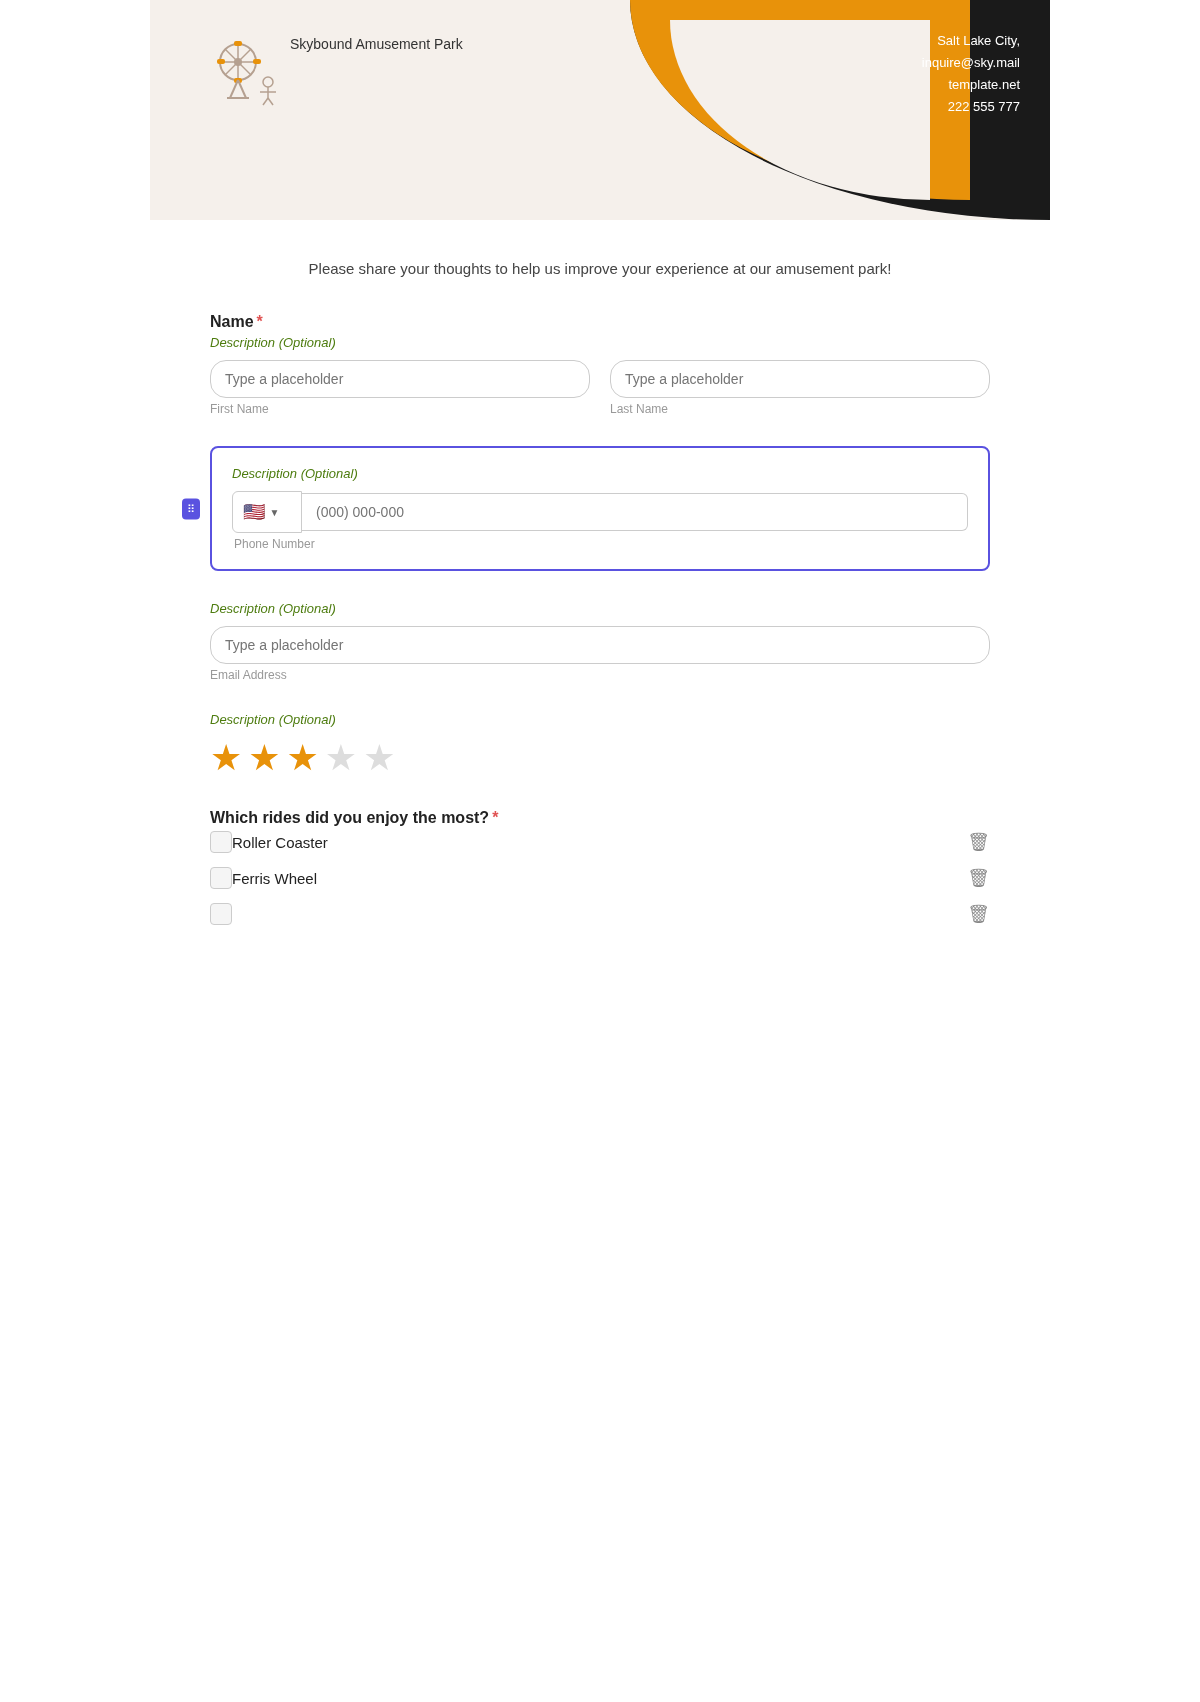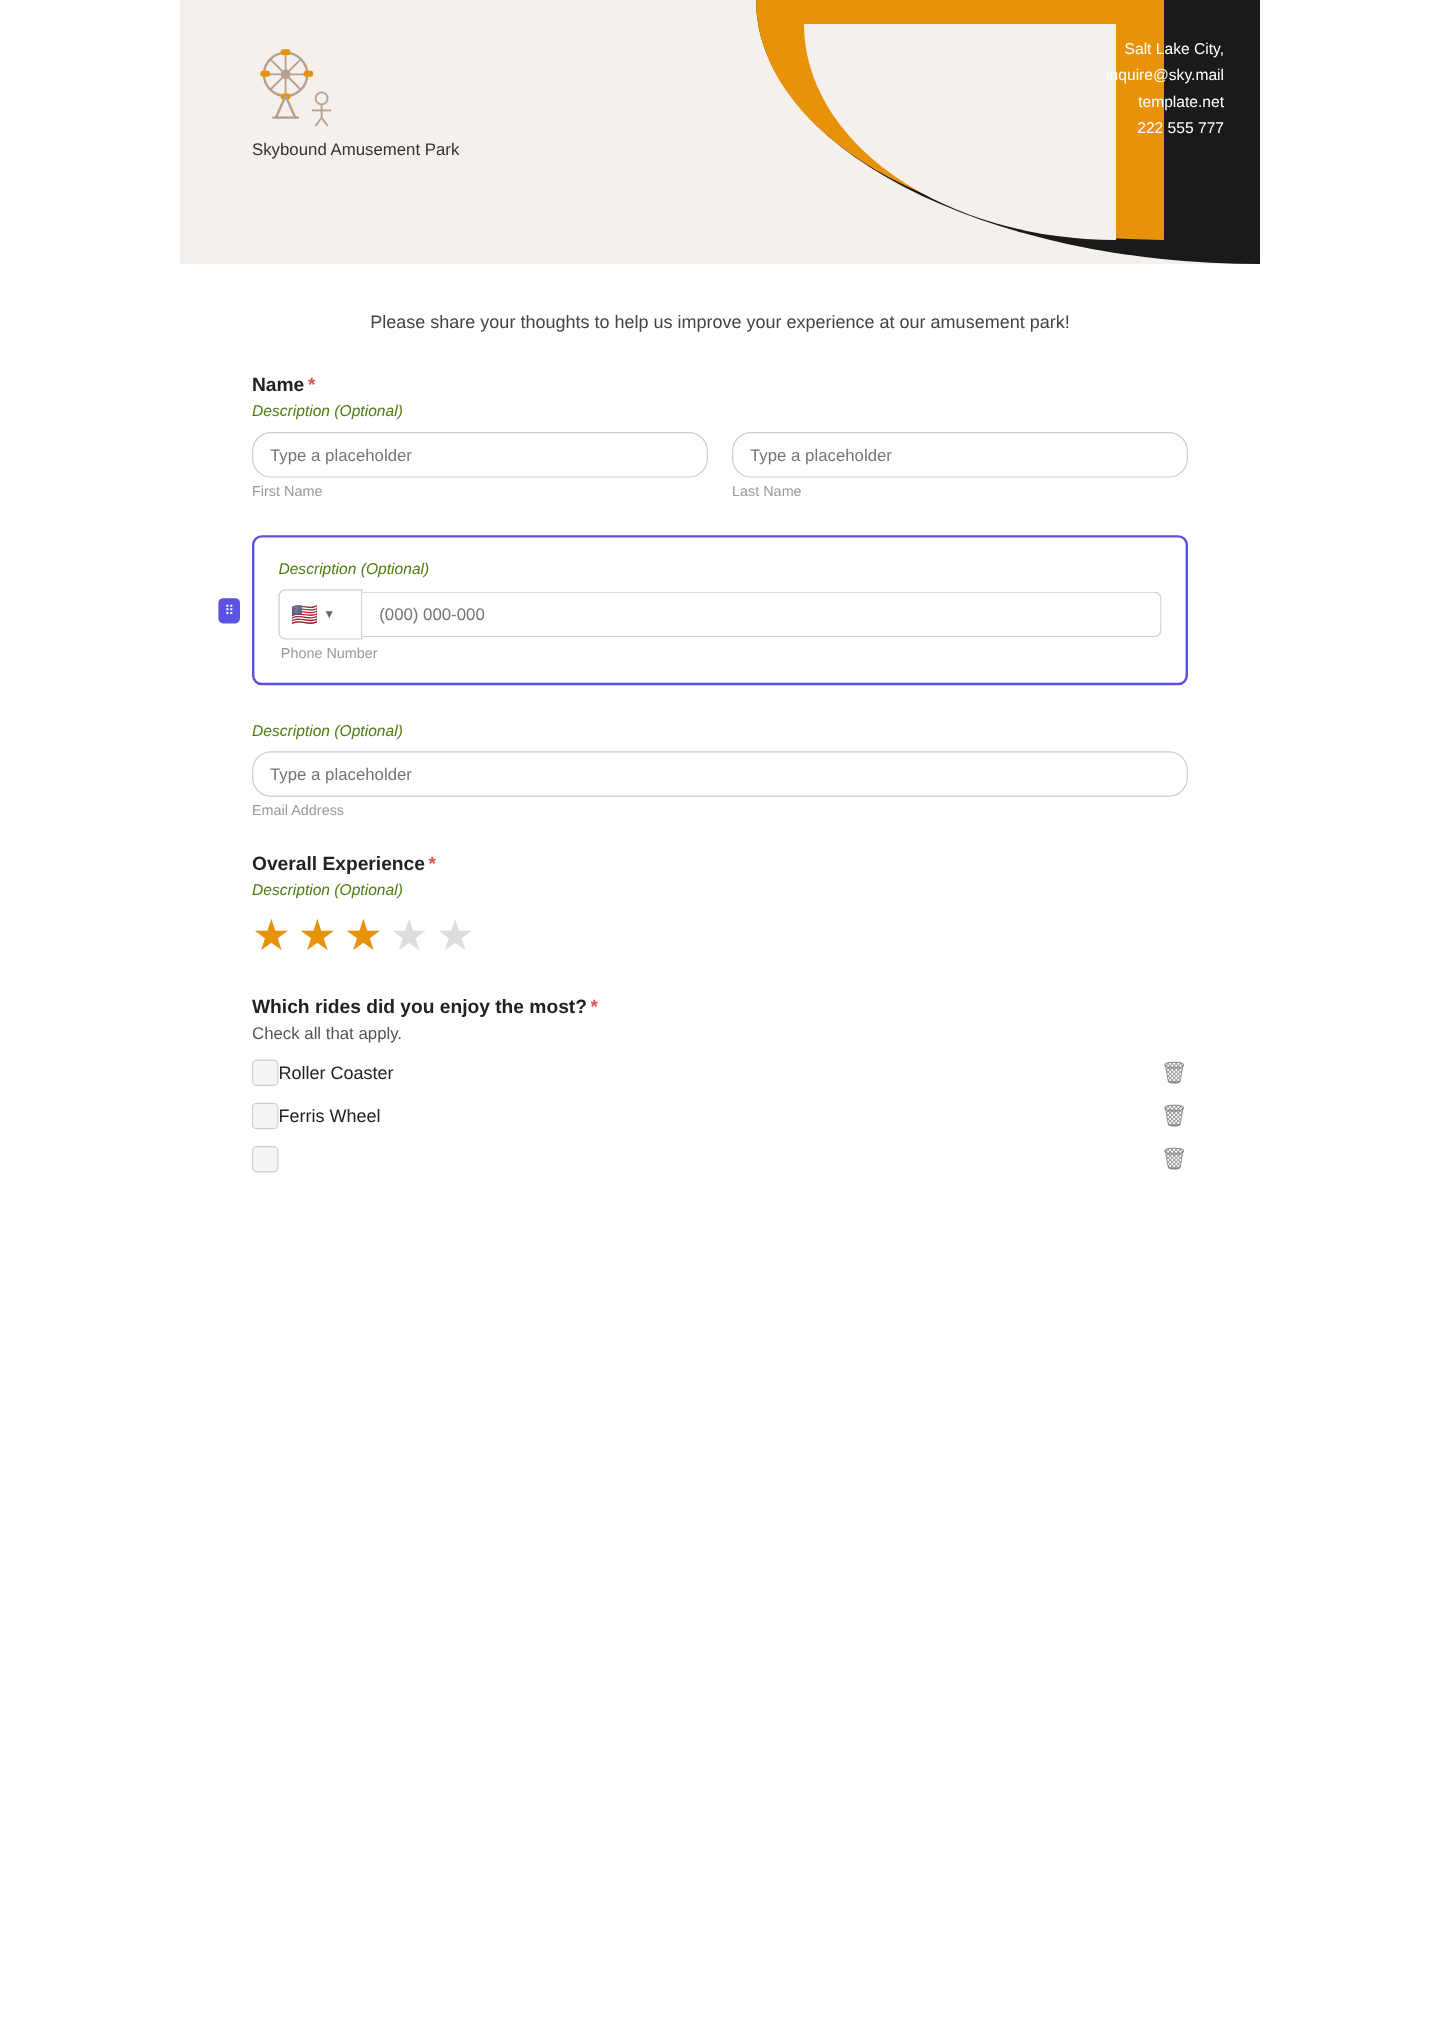--- a/index.html
+++ b/index.html
@@ -40,21 +40,21 @@
       top: 20px; right: 120px;
       width: 300px;
       height: 180px;
       background: #f5f0eb;
       clip-path: ellipse(260px 180px at 100% 0%);
     }
     .logo-area {
       position: absolute;
       top: 30px; left: 60px;
       display: flex;
-      flex-direction: column;
+      flex-direction: row;
       align-items: flex-start;
     }
     .logo-icon {
       width: 80px;
       height: 80px;
     }
     .logo-text {
       font-size: 14px;
       color: #333;
       margin-top: 6px;
@@ -320,38 +320,34 @@
     <div class="field-sub-label" style="padding-left: 2px; margin-top: 4px;">Phone Number</div>
   </div>
 
   <div class="field-section">
     <div class="field-description">Description (Optional)</div>
     <input class="text-input" type="text" placeholder="Type a placeholder" style="">
     <div class="field-sub-label">Email Address</div>
   </div>
 
   <div class="field-section">
-    <div class="field-label">
-      <span>Overall Experience</span><span class="required">*</span>
-    </div>
     <div class="field-description">Description (Optional)</div>
     <div class="stars-row">
       <span class="star filled">★</span>
       <span class="star filled">★</span>
       <span class="star filled">★</span>
       <span class="star empty">★</span>
       <span class="star empty">★</span>
     </div>
   </div>
 
   <div class="field-section">
     <div class="field-label">
       <span>Which rides did you enjoy the most?</span><span class="required">*</span>
     </div>
-    <div class="check-instruction">Check all that apply.</div>
 
     <div class="checkbox-item">
       <div class="checkbox-left">
         <div class="checkbox-box"></div>
         <span class="checkbox-label">Roller Coaster</span>
       </div>
       <span class="delete-icon">🗑</span>
     </div>
 
     <div class="checkbox-item">

